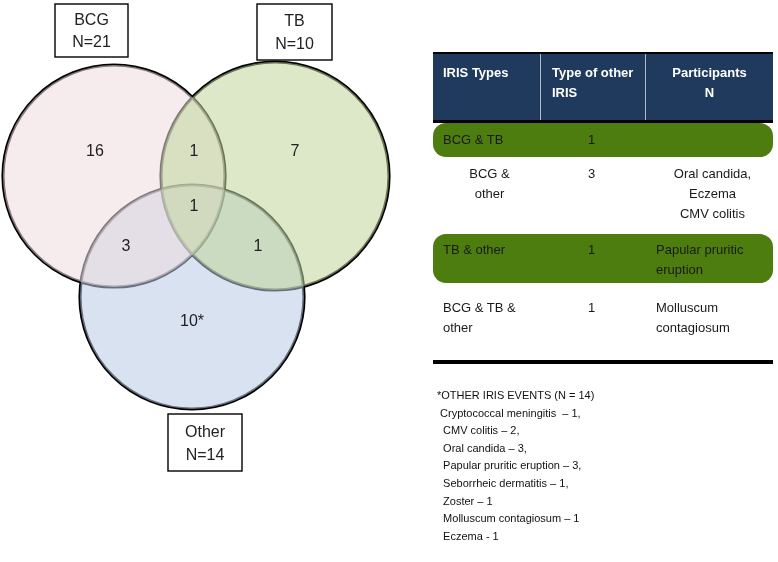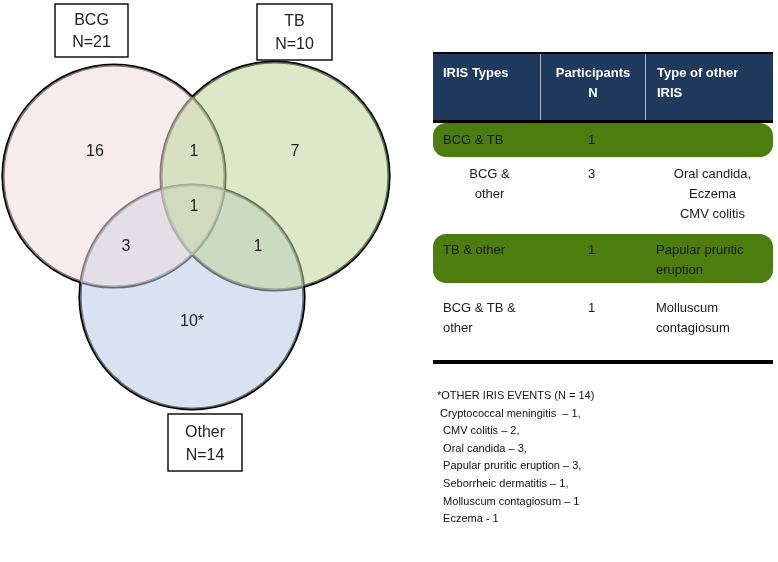--- a/index.html
+++ b/index.html
@@ -74,24 +74,24 @@
     <text class="set-label" x="294.5" y="49">N=10</text>
 
     <rect class="label-box" x="168" y="414" width="74" height="57"></rect>
     <text class="set-label" x="205" y="437">Other</text>
     <text class="set-label" x="205" y="460">N=14</text>
   </svg>
 
   <div class="iris-table">
     <div class="thead">
       <div class="cell c1">IRIS Types</div>
+      <div class="cell c3">Type of other
+IRIS</div>
       <div class="cell c2">Participants
 N</div>
-      <div class="cell c3">Type of other
-IRIS</div>
     </div>
 
     <div class="trow r1 alt">
       <div class="cell c1">BCG &amp; TB</div>
       <div class="cell c2">1</div>
       <div class="cell c3"></div>
     </div>
 
     <div class="trow r2">
       <div class="cell c1">BCG &amp;
@@ -118,17 +118,18 @@
     </div>
   </div>
 
   <div class="footnote">
     <div>*OTHER IRIS EVENTS (N = 14)</div>
     <div> Cryptococcal meningitis  – 1,</div>
     <div>  CMV colitis – 2,</div>
     <div>  Oral candida – 3,</div>
     <div>  Papular pruritic eruption – 3,</div>
     <div>  Seborrheic dermatitis – 1,</div>
+    <div>  Zoster – 1</div>
     <div>  Molluscum contagiosum – 1</div>
     <div>  Eczema - 1</div>
   </div>
 
 </div>
 
 </body></html>

